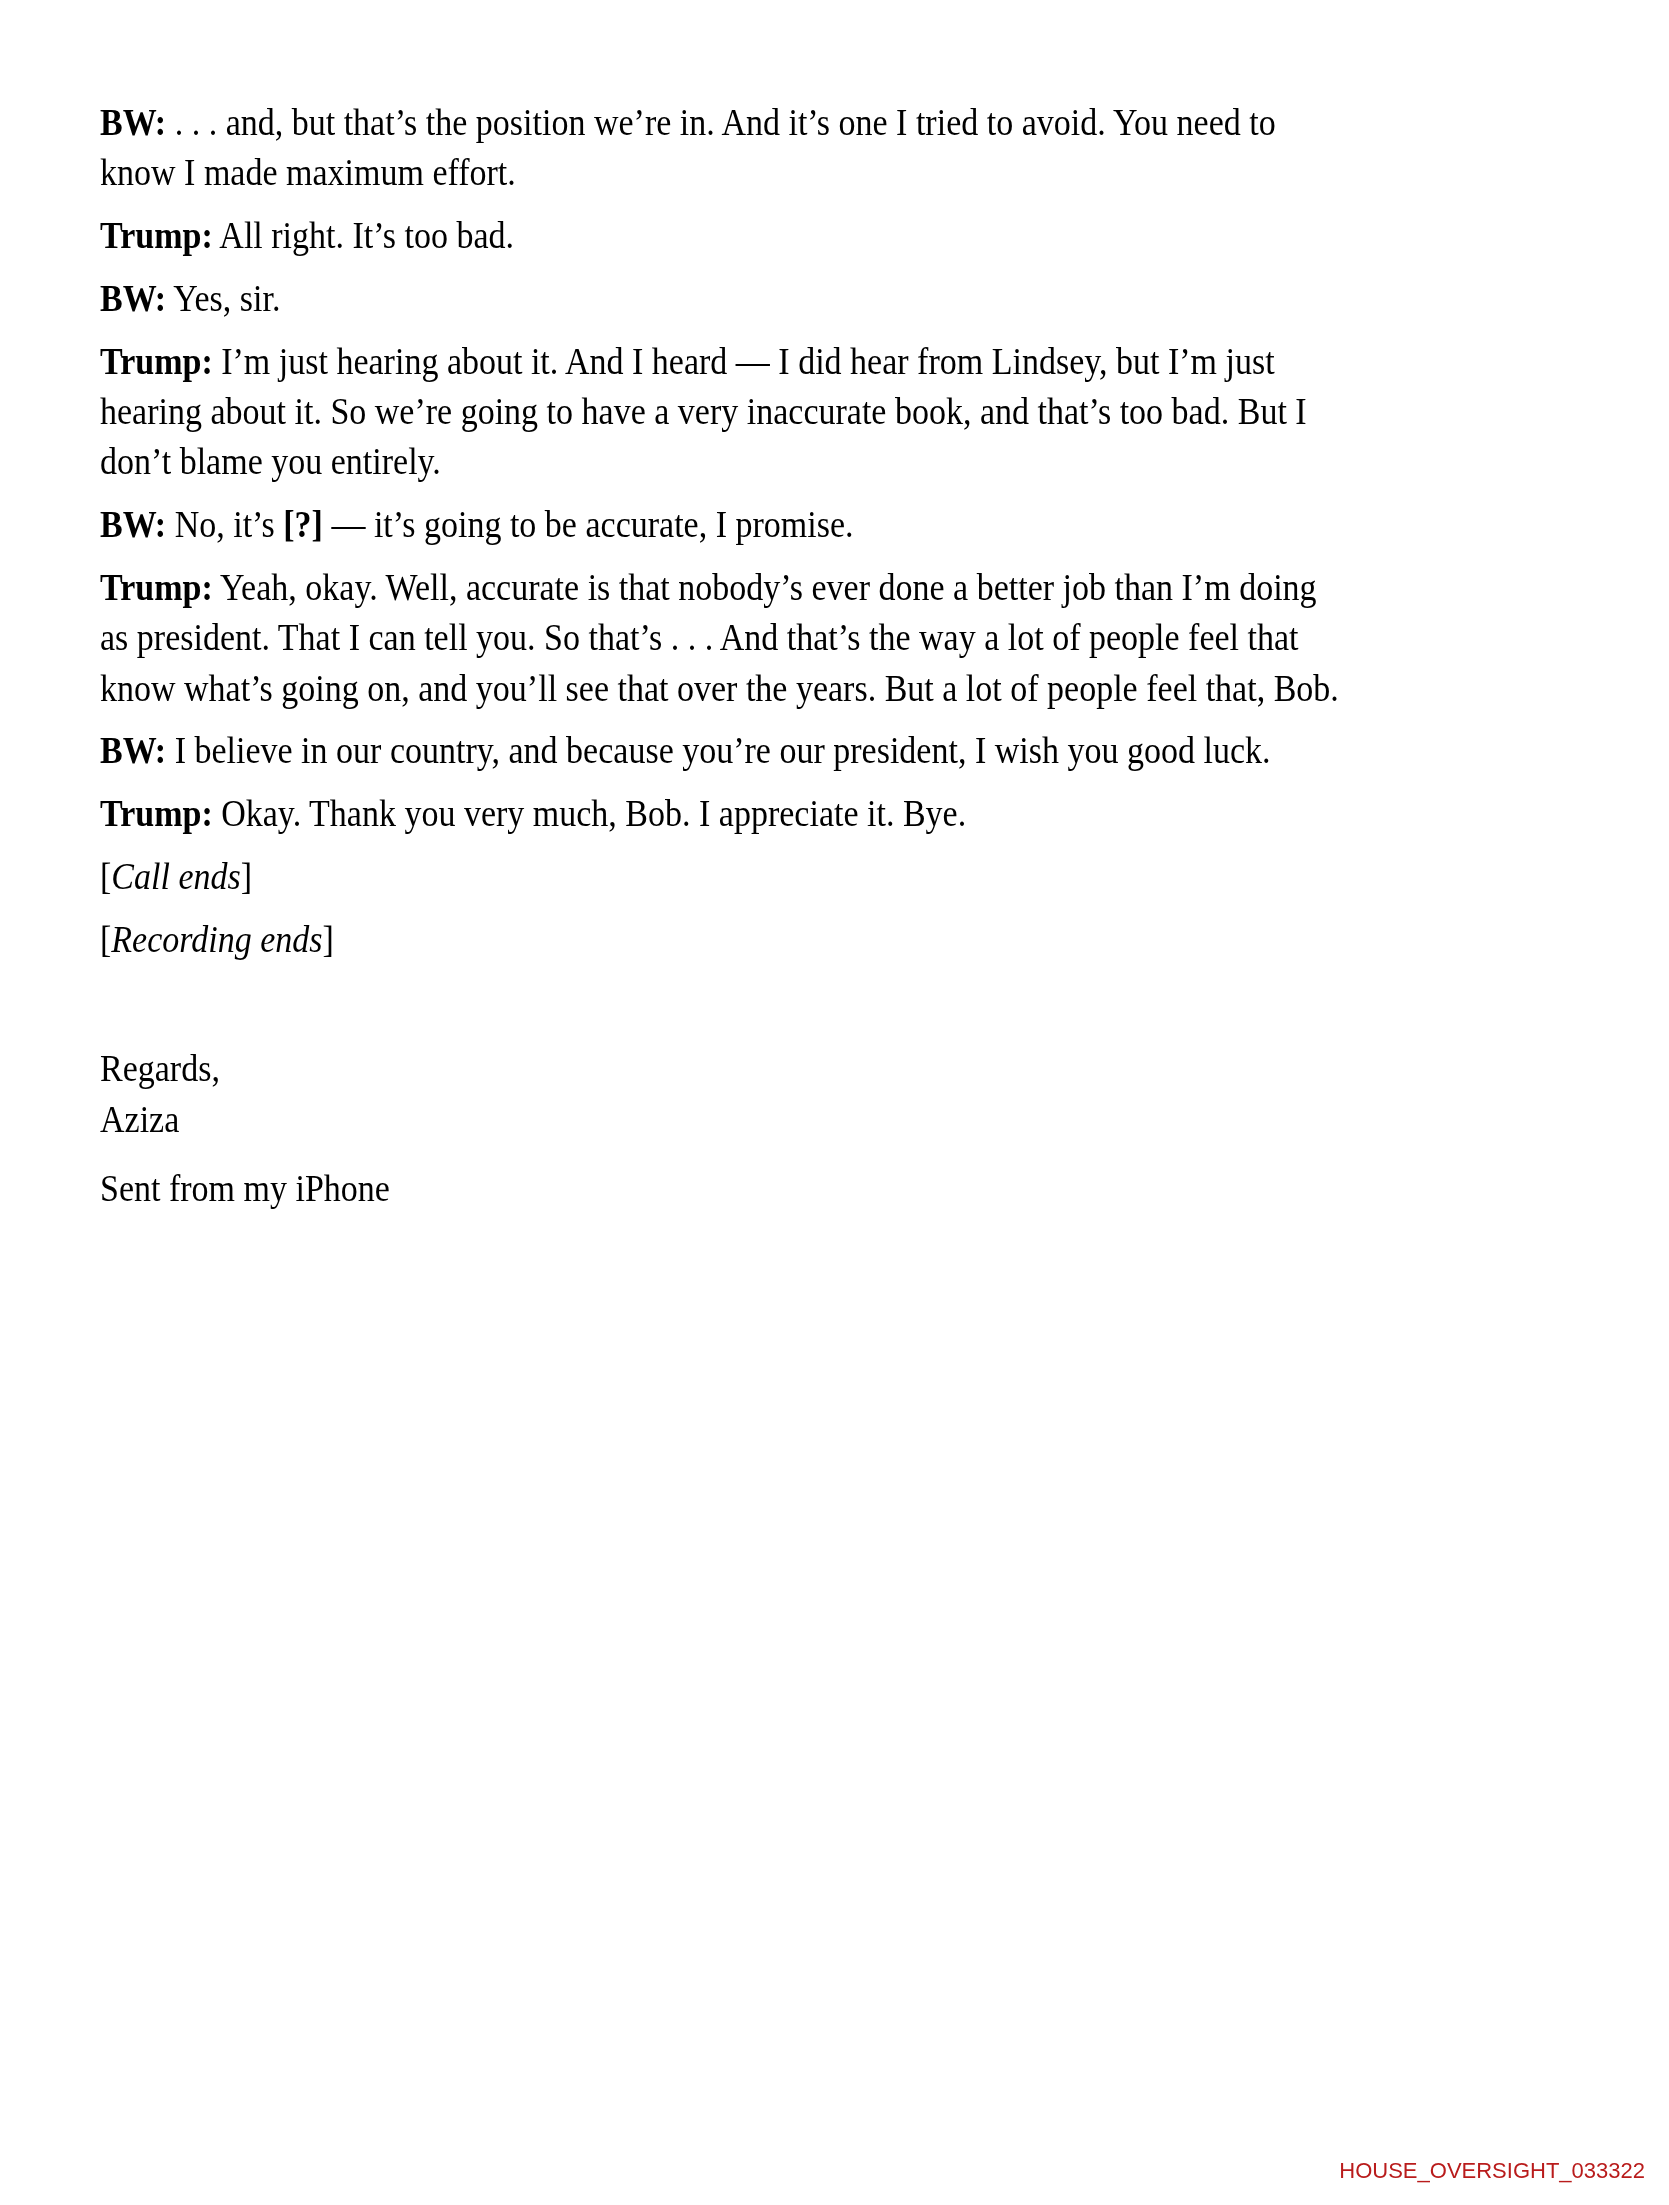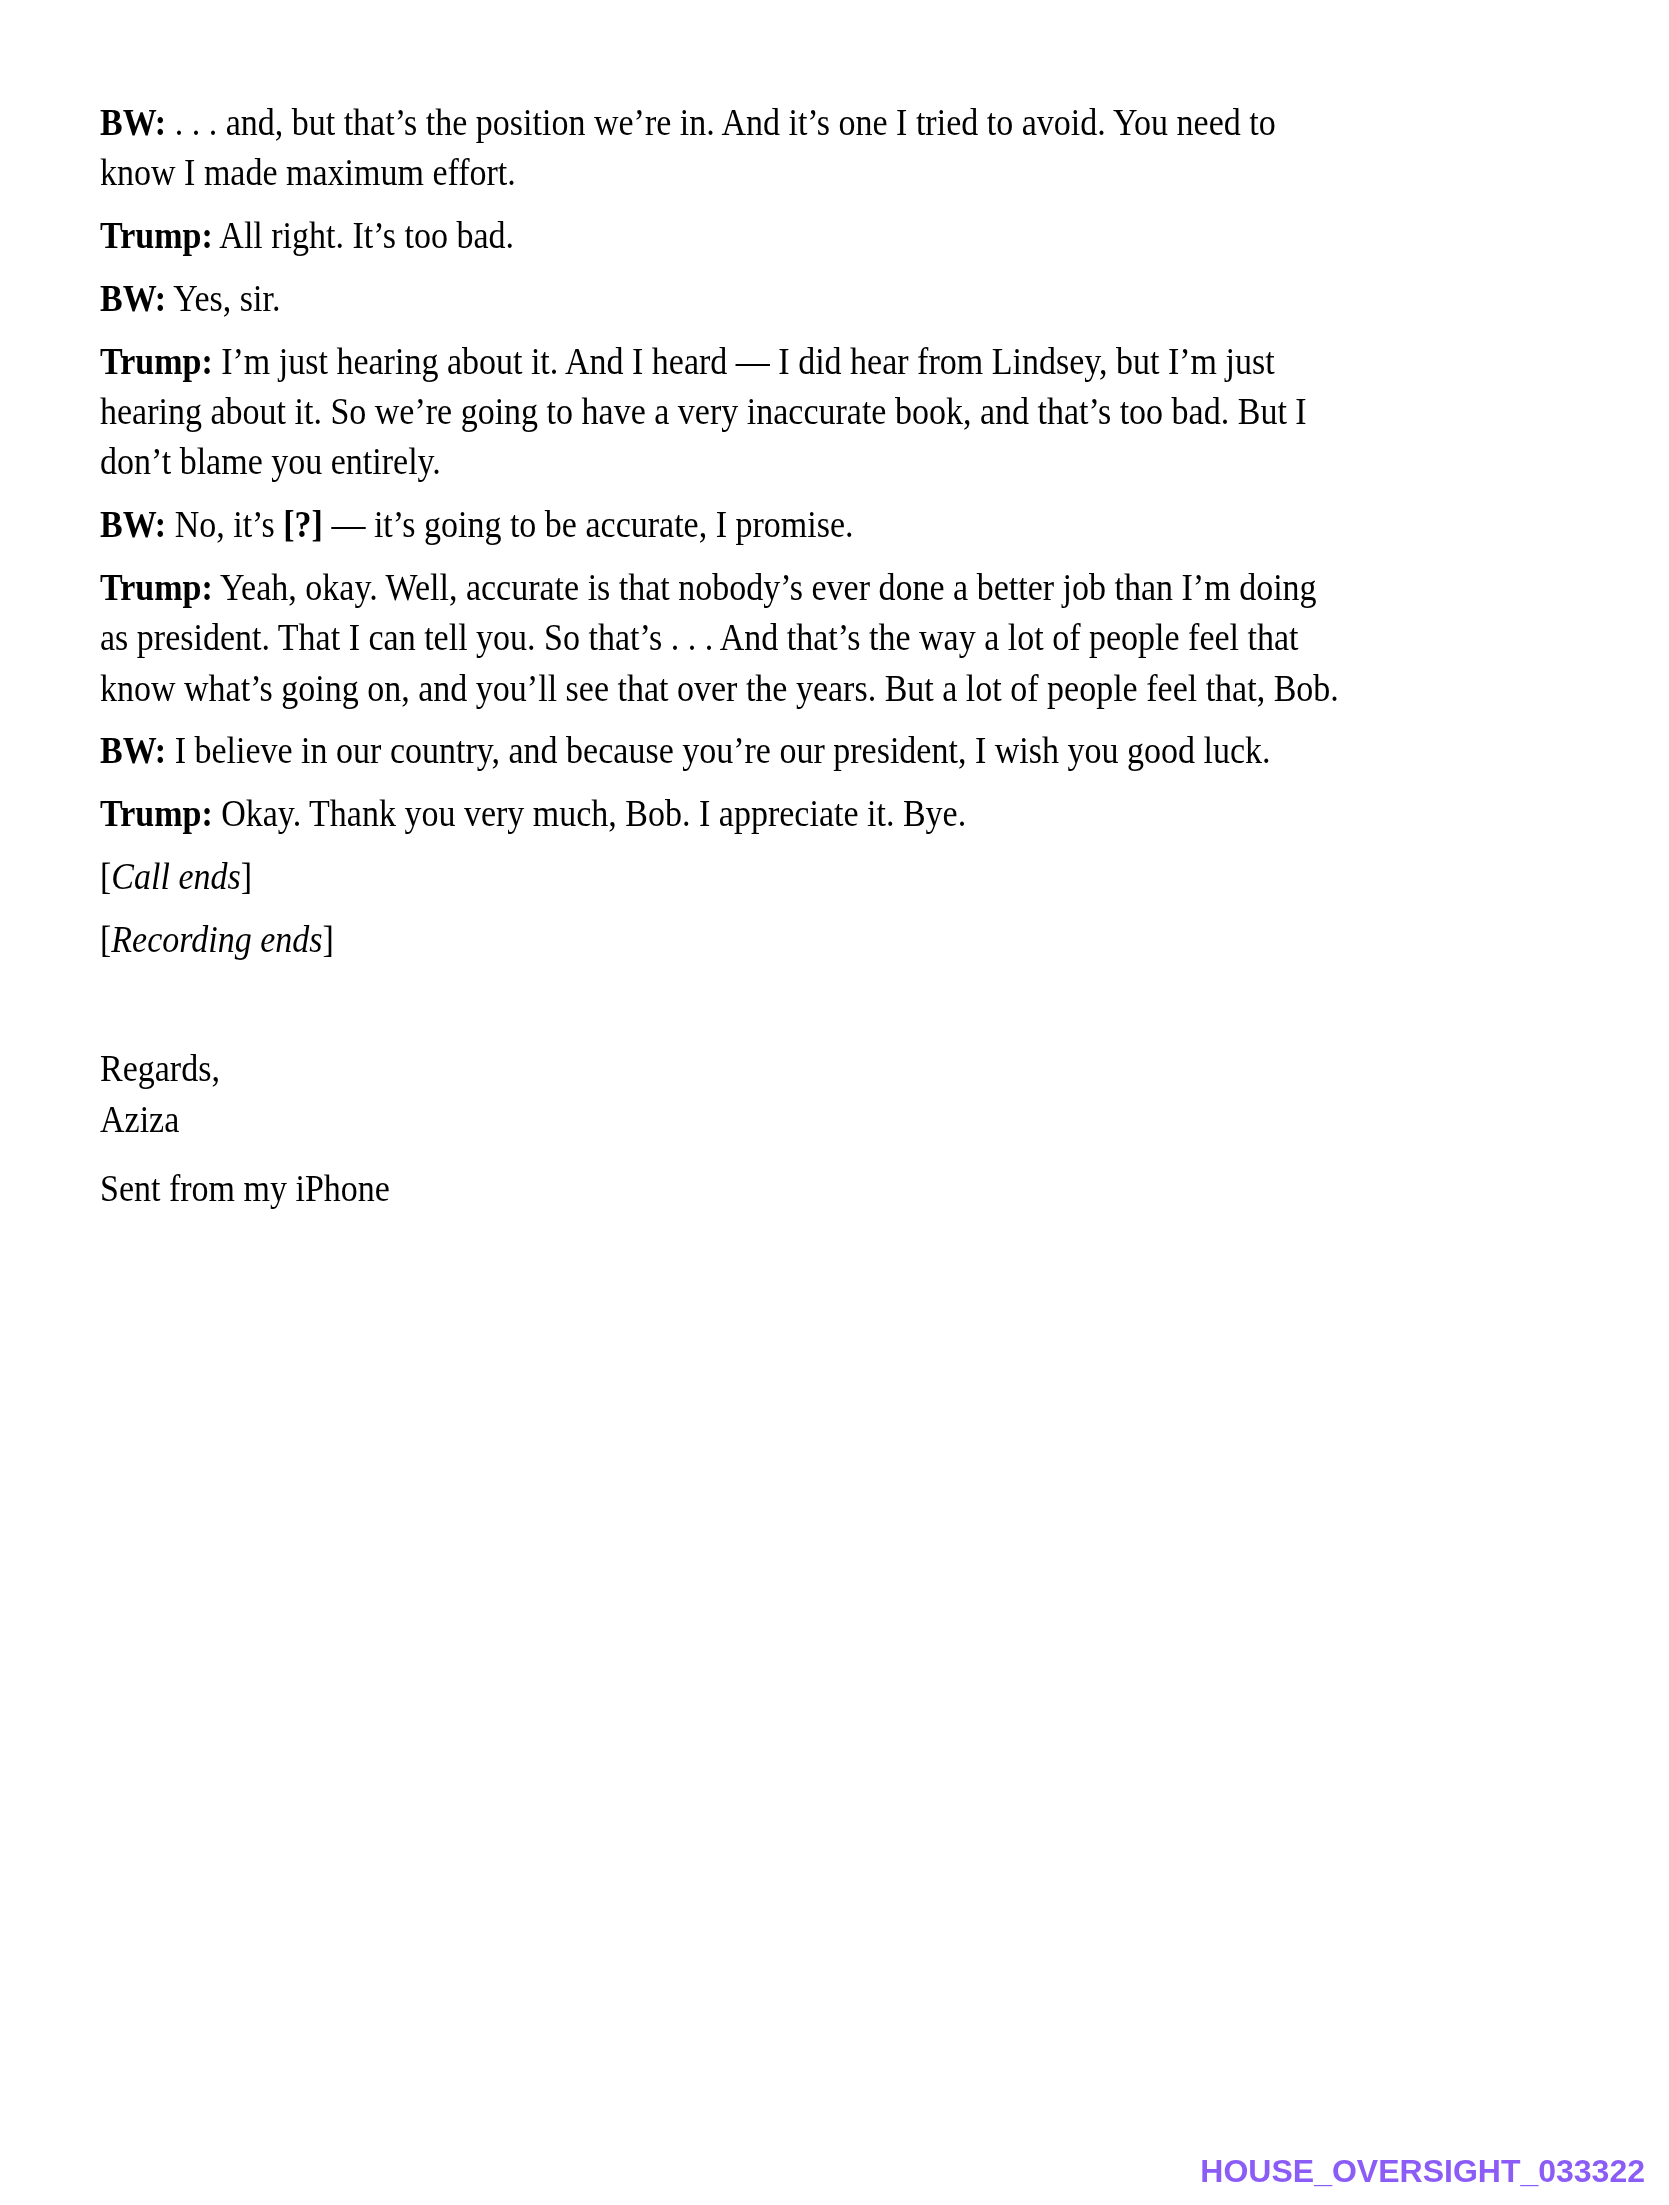--- a/index.html
+++ b/index.html
@@ -53,25 +53,24 @@
     margin-top: 71px;
   }
   .sig .line.sent {
     margin-top: 17px;
   }
   .footer {
     position: absolute;
     top: 2154px;
     right: 24px;
     font-family: "Liberation Sans", sans-serif;
-    font-size: 32px;
+    font-size: 22px;
     line-height: 34px;
-    color: #8b5cf6;
+    color: #b91c1c;
     white-space: pre;
-    font-weight: bold;
   }
 </style>
 </head>
 <body>
 
 <div class="page">
   <div class="content">
 
     <p class="para first">
       <span class="line"><b class="spk">BW:</b><span> . . . and, but that’s the position we’re in. And it’s one I tried to avoid. You need to</span></span>

